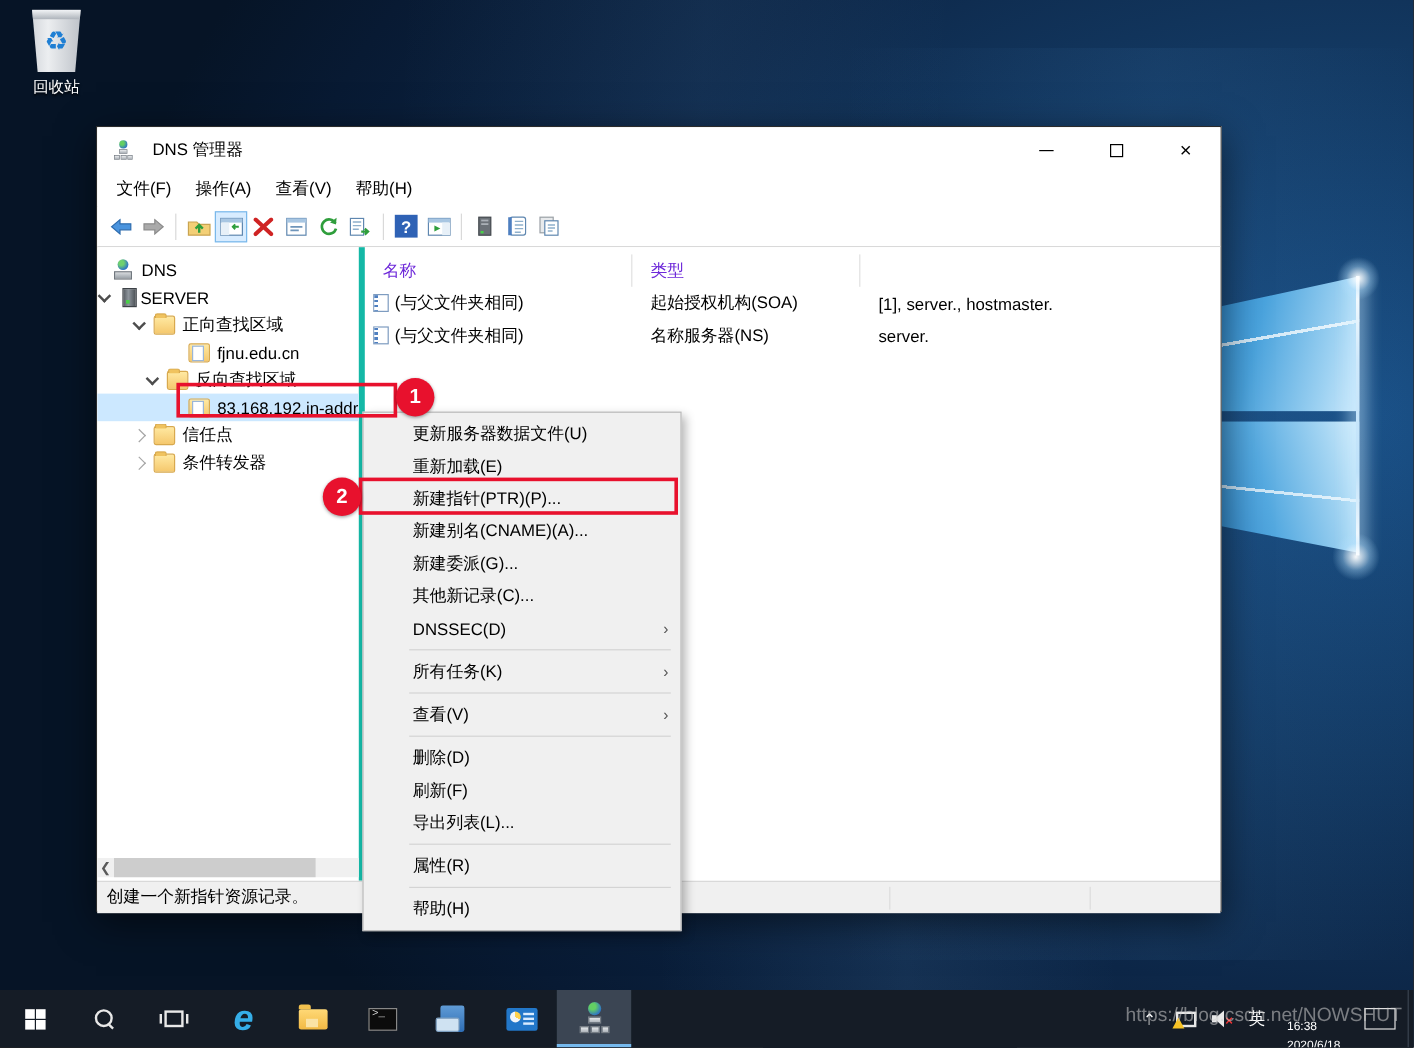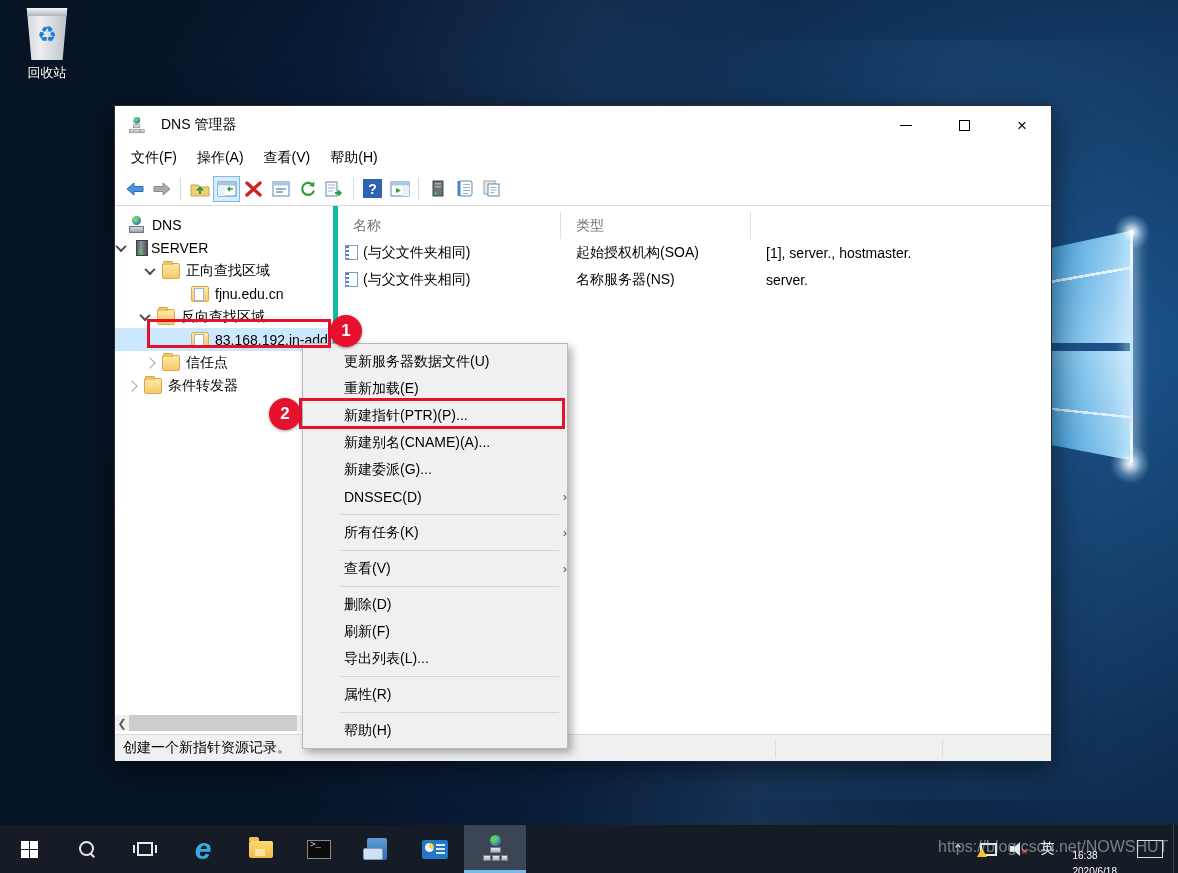--- a/index.html
+++ b/index.html
@@ -47,21 +47,21 @@
     clip-path:polygon(6% 0, 94% 0, 84% 100%, 16% 100%); border-radius:2px; }
   .bin::before { content:""; position:absolute; left:0; top:0; width:100%; height:8px;
     background:linear-gradient(to bottom,#f4f6f8,#aeb4bb); }
   .bin .rec { position:absolute; left:50%; top:52%; transform:translate(-50%,-50%);
     color:#1f7fd4; font-size:22px; line-height:1; }
   .recycle .lbl { margin-top:4px; color:#fff; font-size:13px; text-shadow:0 1px 2px #000; }
 
   
   .win { position:absolute; left:80px; top:105px; width:938px; height:655px;
     background:#fff; border:1px solid #2b2b2b; box-shadow:0 8px 30px rgba(0,0,0,.55);
-    font-size:14px; color:#000;margin-left:34px; }
+    font-size:14px; color:#000; }
   .titlebar { height:38px; display:flex; align-items:center; background:#fff; }
   .titlebar .appicon { margin-left:14px; }
   .titlebar .title { margin-left:8px; font-size:14px; }
   .cbtns { margin-left:auto; display:flex; height:100%; }
   .cbtn { width:58px; height:100%; display:flex; align-items:center; justify-content:center; }
   .gl-min { width:12px; height:1px; background:#000; display:inline-block; }
   .gl-max { width:11px; height:11px; border:1px solid #000; display:inline-block; }
   .gl-close { font-size:17px; line-height:1; }
   .menubar { height:28px; display:flex; align-items:center; padding-left:6px; background:#fff; }
   .menubar span { padding:4px 10px; }
@@ -93,37 +93,37 @@
   .icon-dnsroot .globe { position:absolute; left:4px; top:-1px; width:9px; height:9px; border-radius:50%;
     background:radial-gradient(circle at 35% 35%, #6fd16f 25%, #2f76c4 70%); }
   .icon-dnsroot .boxes { position:absolute; left:1px; bottom:0; width:15px; height:7px;
     background:linear-gradient(#d7dbde,#9aa1a8); border:1px solid #70777e; }
   .sel { background:#cce8ff; }
   .tree-hsb { position:absolute; left:0; bottom:3px; width:247px; height:16px; background:#f0f0f0; display:flex; align-items:center; }
   .tree-hsb .arr { width:14px; text-align:center; color:#5a5a5a; font-size:11px; }
   .tree-hsb .thumb { width:168px; height:16px; background:#cdcdcd; }
 
   .list-pane { flex:1; padding-top:6px; position:relative; }
-  .lheader { display:flex; height:27px; align-items:center; color:#737373; }
+  .lheader { display:flex; height:27px; align-items:center; color:#6d28d9; }
   .lh { border-right:1px solid #e0e0e0; height:27px; display:flex; align-items:center; padding-left:15px; }
   .lh1 { width:223px; } .lh2 { width:190px; } .lh3 { width:200px; } .lh4 { flex:1; border-right:none; }
   .lrow { display:flex; height:27px; align-items:center; }
   .lc { display:flex; align-items:center; }
   .lc1 { width:223px; padding-left:7px; } .lc2 { width:190px; padding-left:15px; } .lc3 { width:300px; padding-left:15px; }
   .icon-rec { width:13px; height:15px; background:#fff; border:1px solid #7e9cc0; margin-right:5px; position:relative; }
   .icon-rec::before { content:""; position:absolute; left:0; top:0; width:3px; height:100%;
     background:repeating-linear-gradient(to bottom,#4e7fc0 0 2px,#fff 2px 4px); }
   .statusbar { height:27px; background:#f0f0f0; border-top:1px solid #d9d9d9;
     display:flex; align-items:center; padding-left:8px; position:relative; }
   .ssep { position:absolute; top:4px; width:1px; height:19px; background:#dcdcdc; }
 
   
   .cmenu { position:absolute; left:302px; top:343px; width:266px; background:#f0f0f0;
     border:1px solid #bababa; box-shadow:4px 4px 8px rgba(0,0,0,.3); padding:4px 0; font-size:14px; z-index:30; }
-  .mi { height:27px; display:flex; align-items:center; padding-left:41px; position:relative; white-space:nowrap; }
+  .mi { height:27px; display:flex; align-items:center; padding-left:41px; padding-right:10px; position:relative; white-space:nowrap; }
   .mi .sub { margin-left:auto; color:#555; font-size:13px; }
   .msep { height:9px; display:flex; align-items:center; }
   .msep::after { content:""; height:1px; background:#d4d4d4; flex:1; margin-left:38px; margin-right:8px; }
 
   
   .redbox { position:absolute; border:3px solid #e8112d; z-index:40; pointer-events:none; }
   .rb-tree { left:147px; top:319px; width:184px; height:29px; }
   .rb-menu { left:299px; top:398px; width:266px; height:31px; }
   .stepnum { position:absolute; width:32px; height:32px; border-radius:50%; background:#e8112d;
     color:#fff; font-weight:bold; font-size:17px; display:flex; align-items:center; justify-content:center;
@@ -343,35 +343,35 @@
         </div>
         <div class="trow" style="padding-left:31px">
           <span class="chev open"></span>
           <span class="ti icon-folder"></span>
           <span>正向查找区域</span>
         </div>
         <div class="trow" style="padding-left:76px">
           <span class="ti icon-zone"></span>
           <span>fjnu.edu.cn</span>
         </div>
-        <div class="trow" style="padding-left:26px">
+        <div class="trow" style="padding-left:42px">
           <span class="chev open"></span>
           <span class="ti icon-folder"></span>
           <span>反向查找区域</span>
         </div>
         <div class="trow sel" style="padding-left:76px">
           <span class="ti icon-zone"></span>
           <span>83.168.192.in-addr.a</span>
         </div>
         <div class="trow" style="padding-left:31px">
           <span class="chev closed"></span>
           <span class="ti icon-folder"></span>
           <span>信任点</span>
         </div>
-        <div class="trow" style="padding-left:13px">
+        <div class="trow" style="padding-left:31px">
           <span class="chev closed"></span>
           <span class="ti icon-folder"></span>
           <span>条件转发器</span>
         </div>
         <div class="tree-hsb">
           <span class="arr">❮</span>
           <span class="thumb"></span>
         </div>
       </div>
 
@@ -415,20 +415,23 @@
         <span>重新加载(E)</span>
       </div>
     <div class="mi">
         <span>新建指针(PTR)(P)...</span>
       </div>
     <div class="mi">
         <span>新建别名(CNAME)(A)...</span>
       </div>
     <div class="mi">
         <span>新建委派(G)...</span>
+      </div>
+    <div class="mi">
+        <span>其他新记录(C)...</span>
       </div>
     <div class="mi">
         <span>DNSSEC(D)</span>
         <span class="sub">›</span>
       </div>
     <div class="msep"></div>
     <div class="mi">
         <span>所有任务(K)</span>
         <span class="sub">›</span>
       </div>

